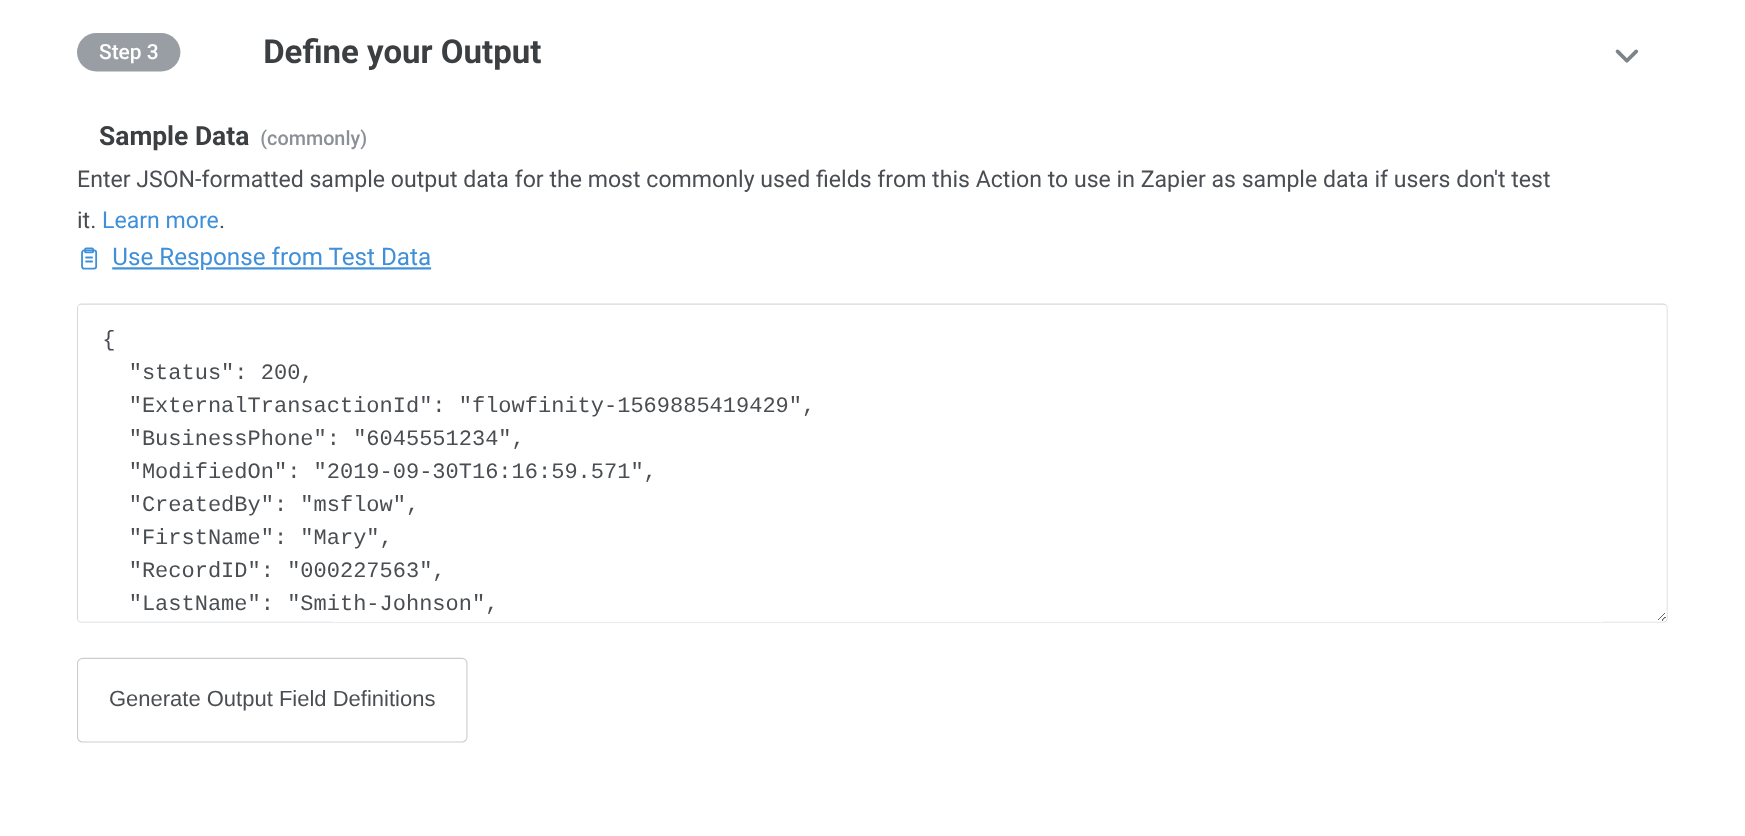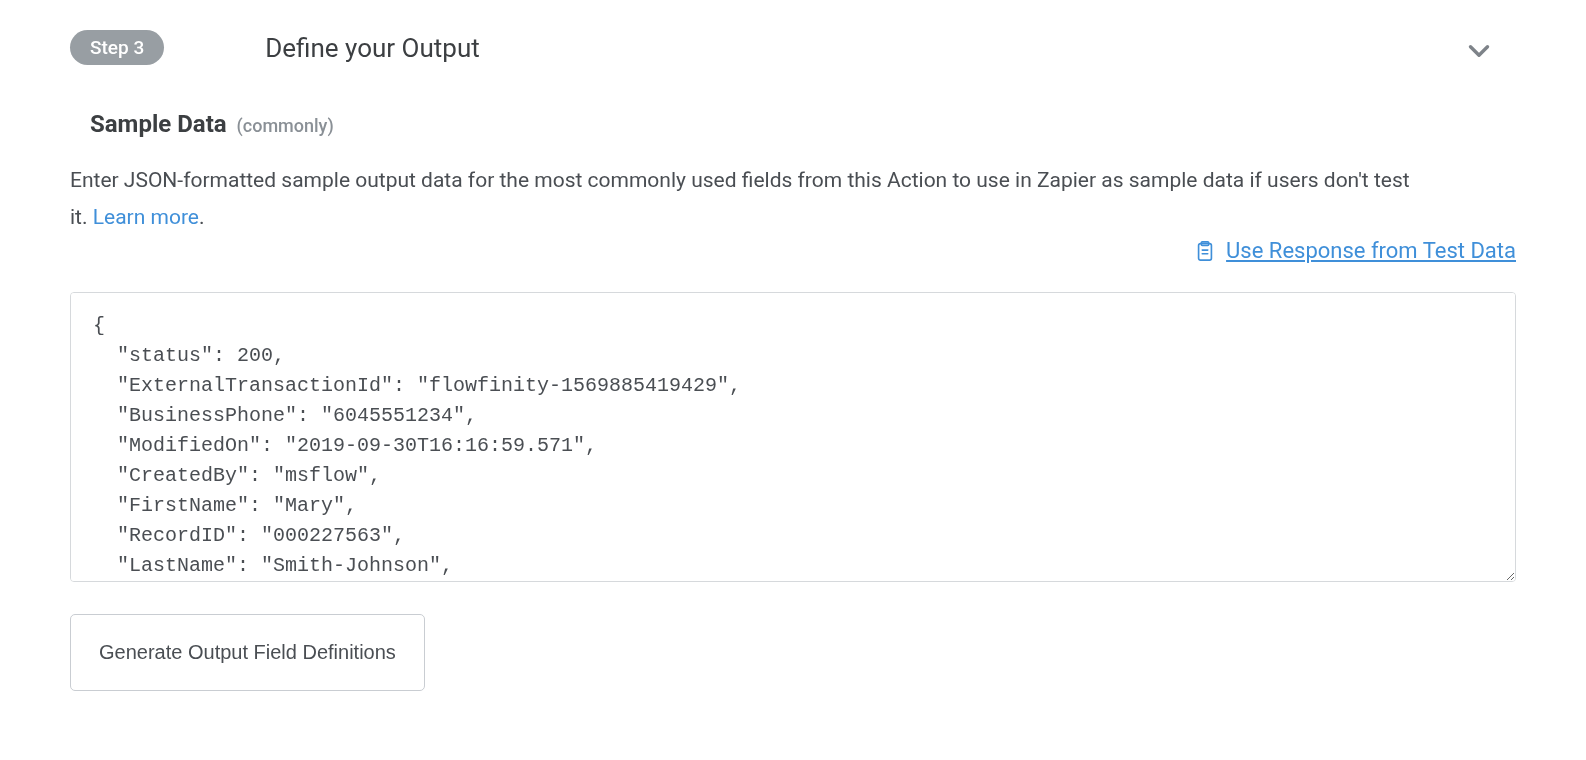--- a/index.html
+++ b/index.html
@@ -11,34 +11,33 @@
       font-family: -apple-system, BlinkMacSystemFont, "Segoe UI", Roboto, Helvetica, Arial, sans-serif;
       background: #ffffff;
       color: #333;
       padding: 30px 70px;
     }
     .header-row {
       display: flex;
       align-items: center;
       margin-bottom: 45px;
       position: relative;
-      gap: 26px;
     }
     .step-badge {
       background: #989ea3;
       color: #ffffff;
       padding: 6px 20px;
       border-radius: 18px;
       font-size: 19px;
       font-weight: 500;
       margin-right: 75px;
     }
     .header-title {
-      font-size: 26px;
-      font-weight: 400;
+      font-size: 30px;
+      font-weight: 700;
       color: #3c3f42;
     }
     .chevron-toggle {
       position: absolute;
       right: 20px;
       top: 4px;
       cursor: pointer;
       color: #7e8389;
     }
     .chevron-toggle svg {
@@ -52,36 +51,35 @@
       display: inline;
       margin-left: 20px;
     }
     .optional-label {
       font-size: 18px;
       color: #8a9096;
       font-weight: 500;
       margin-left: 6px;
     }
     .description {
-      margin-top: 24px;
+      margin-top: 8px;
       font-size: 21px;
       line-height: 1.75;
       color: #4a4e53;
       max-width: 1350px;
     }
     .description a.learn-more {
       color: #3f8fd9;
       text-decoration: none;
     }
     .use-response-row {
       margin-top: 2px;
       display: flex;
       align-items: center;
       gap: 10px;
-      justify-content: flex-end;
     }
     .clipboard-icon {
       color: #3f8fd9;
       display: inline-flex;
       align-items: center;
     }
     .clipboard-icon svg {
       width: 22px;
       height: 26px;
     }

